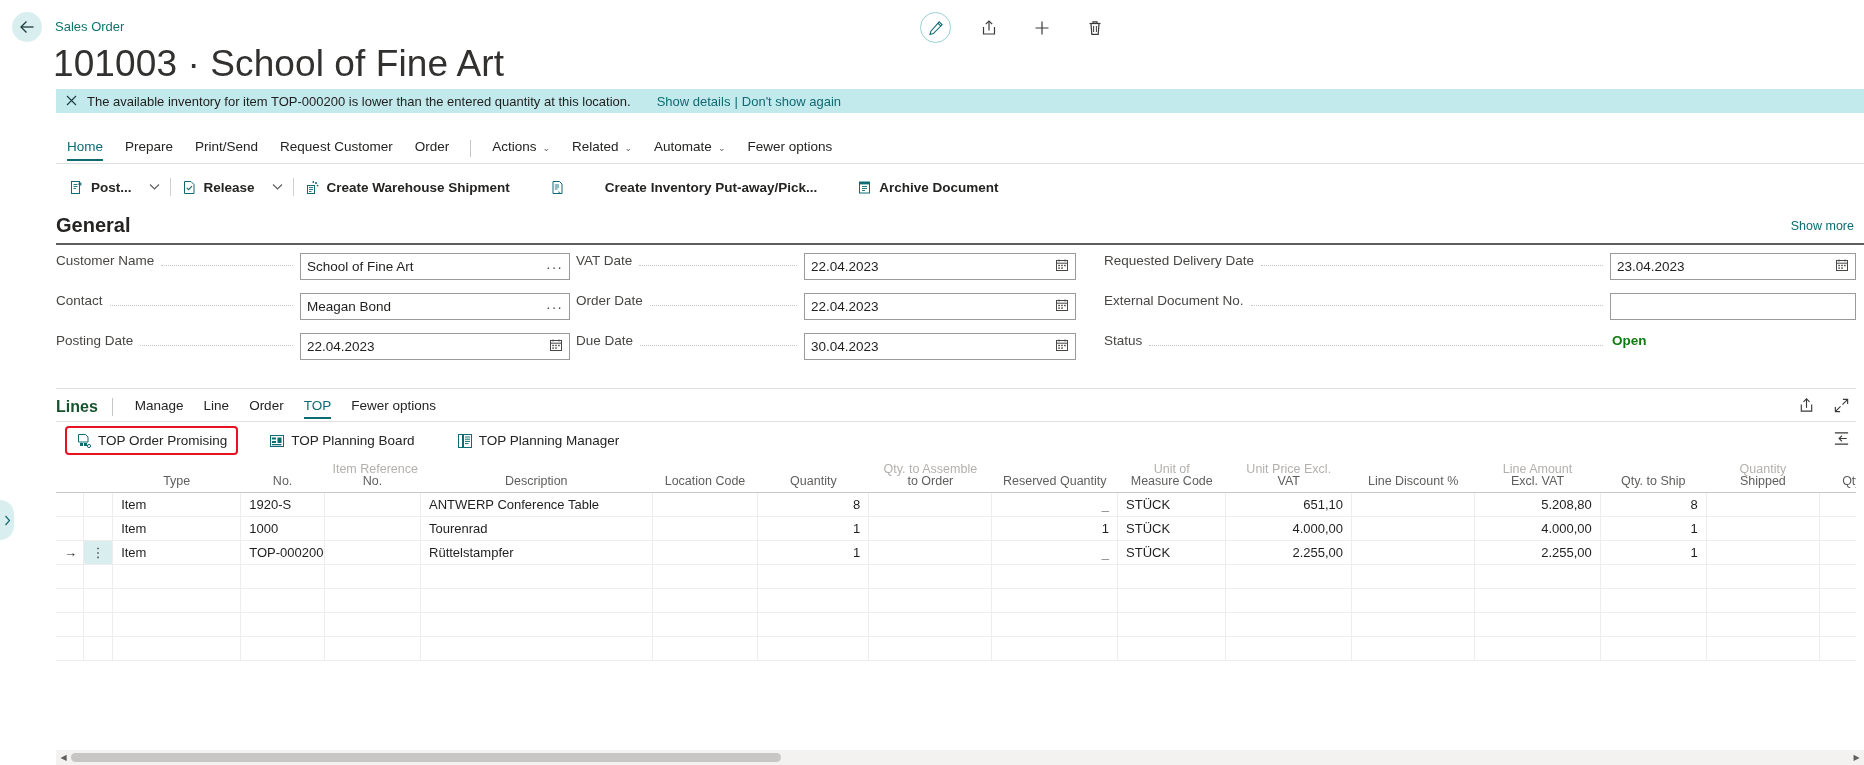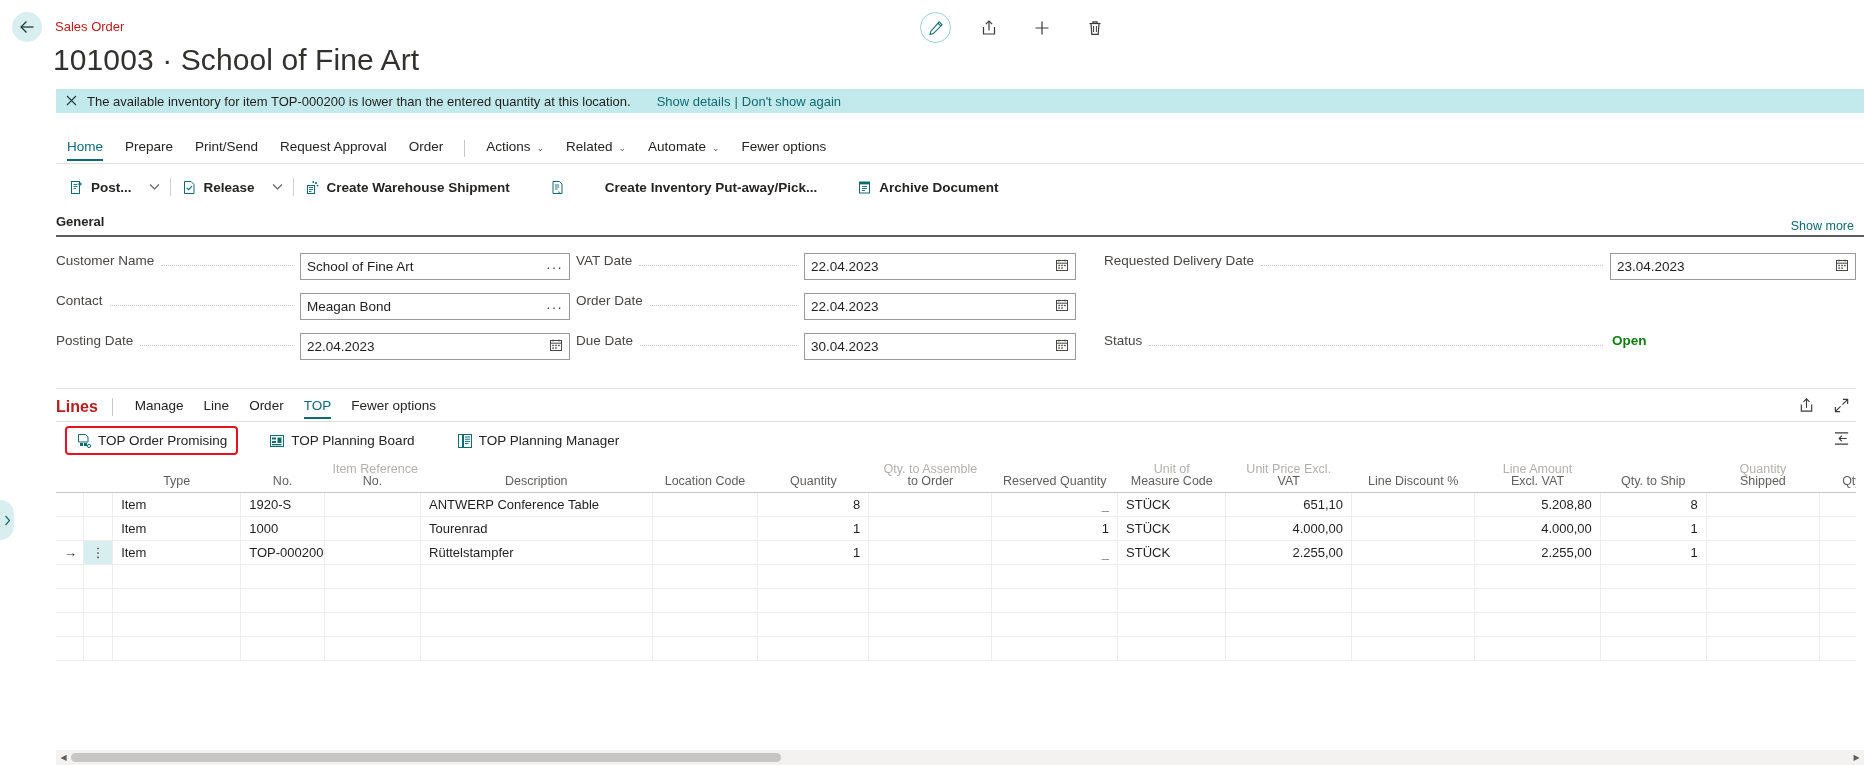--- a/index.html
+++ b/index.html
@@ -17,25 +17,25 @@
   .topbar { position:relative; height:84px; }
   .back-btn {
     position:absolute; left:12px; top:12px;
     width:30px; height:30px; border-radius:50%;
     background:#d9eeef; display:flex; align-items:center; justify-content:center;
     cursor:pointer;
   }
   .back-btn svg { display:block; }
   .breadcrumb {
     position:absolute; left:55px; top:19px;
-    font-size:13px; color:#b91c1c;
+    font-size:13px; color:#0f766e;
   }
   .page-title {
     position:absolute; left:53px; top:43px;
-    font-size:30px; font-weight:300; color:#323130; letter-spacing:.1px;
+    font-size:37px; font-weight:300; color:#323130; letter-spacing:.1px;
     white-space:nowrap;
   }
   .title-actions {
     position:absolute; left:920px; top:12px;
     display:flex; align-items:center; gap:22px;
   }
   .ta-btn {
     width:31px; height:31px; border-radius:50%;
     display:flex; align-items:center; justify-content:center; cursor:pointer;
   }
@@ -81,21 +81,21 @@
     padding:4px 9px; font-size:13.5px; color:#252423; cursor:pointer; white-space:nowrap;
   }
   .tb-caret { padding:4px 8px; cursor:pointer; color:#605e5c; font-size:10px; }
   .tb-sep { width:1px; height:18px; background:#d2d0ce; margin:0 2px; }
   .ico { display:inline-block; width:15px; height:15px; flex:none; }
 
   
   .sec-head {
     position:absolute; left:56px; top:214px; right:0;
   }
-  .sec-title { font-size:13px; font-weight:600; color:#252423; padding-bottom:6px; }
+  .sec-title { font-size:20px; font-weight:600; color:#252423; padding-bottom:6px; }
   .sec-rule { height:1.5px; background:#605e5c; }
   .show-more {
     position:absolute; right:10px; top:219px;
     font-size:12.5px; color:#0f6b72; cursor:pointer;
   }
 
   .fields { position:absolute; left:56px; top:253px; right:8px; }
   .frow { display:flex; height:32px; margin-bottom:8px; }
   .fcol { display:flex; align-items:flex-start; }
   .fcol.c1 { width:514px; }
@@ -119,21 +119,21 @@
   .w2 { width:272px; }
   .w3 { width:246px; }
   .fstatic { font-size:13.5px; font-weight:700; color:#107c10; padding-left:2px; white-space:nowrap;}
 
   
   .lines-rule { position:absolute; left:56px; right:8px; top:388px; height:1px; background:#e1dfdd; }
   .lines-bar {
     position:absolute; left:56px; top:393px; right:8px; height:28px;
     display:flex; align-items:center;
   }
-  .lines-title { font-size:16px; font-weight:600; color:#b91c1c; margin-right:14px; }
+  .lines-title { font-size:16px; font-weight:600; color:#14532d; margin-right:14px; }
   .lines-sep { width:1px; height:18px; background:#c8c6c4; margin-right:12px; }
   .ltab { font-size:13.5px; color:#252423; padding:3px 10px 6px 10px; cursor:pointer; position:relative; white-space:nowrap;}
   .ltab.active { color:#0f6b72; }
   .ltab.active::after { content:""; position:absolute; left:10px; right:10px; bottom:0; height:2px; background:#0f6b72; }
   .lines-right { margin-left:auto; display:flex; align-items:center; gap:18px; padding-right:6px;}
 
   .lines-rule2 { position:absolute; left:56px; right:8px; top:421px; height:1px; background:#e1dfdd; }
 
   .top-toolbar {
     position:absolute; left:60px; top:425px; right:8px; height:30px;
@@ -240,21 +240,21 @@
   <span class="notif-text">The available inventory for item TOP-000200 is lower than the entered quantity at this location.</span>
   <span class="notif-links">
     <a>Show details</a><span class="notif-sep">|</span><a>Don't show again</a>
   </span>
 </div>
 
 <div class="ribbon-tabs" id="ribbon-tabs">
     <div class="rtab active"><span>Home</span></div>
     <div class="rtab"><span>Prepare</span></div>
     <div class="rtab"><span>Print/Send</span></div>
-    <div class="rtab"><span>Request Approval</span></div>
+    <div class="rtab"><span>Request Customer</span></div>
     <div class="rtab"><span>Order</span></div>
     <span class="rtab-sep"></span>
     <div class="rtab"><span>Actions</span><span class="chev">⌄</span></div>
     <div class="rtab"><span>Related</span><span class="chev">⌄</span></div>
     <div class="rtab"><span>Automate</span><span class="chev">⌄</span></div>
     <div class="rtab"><span>Fewer options</span></div>
   </div>
 <div class="ribbon-rule"></div>
 
 <div class="toolbar">
@@ -399,20 +399,27 @@
             <rect x="1.5" y="2.5" width="11" height="10" fill="none" stroke="#484644" stroke-width="1"></rect>
             <path d="M1.5 5.2 H12.5" stroke="#484644" stroke-width="1"></path>
             <path d="M4 1.5 V3.5 M10 1.5 V3.5" stroke="#484644" stroke-width="1"></path>
             <rect x="3.3" y="6.8" width="1.6" height="1.4" fill="#484644"></rect>
             <rect x="6.2" y="6.8" width="1.6" height="1.4" fill="#484644"></rect>
             <rect x="9.1" y="6.8" width="1.6" height="1.4" fill="#484644"></rect>
             <rect x="3.3" y="9.4" width="1.6" height="1.4" fill="#484644"></rect>
             <rect x="6.2" y="9.4" width="1.6" height="1.4" fill="#484644"></rect>
           </svg>
         </span>
+      </span>
+    </div>
+    <div class="fcol c3">
+      <span class="flabel">External Document No.</span>
+      <span class="fdots"></span>
+      <span class="finput w3">
+        <span class="val"></span>
       </span>
     </div>
   </div>
 
   <div class="frow">
     <div class="fcol c1">
       <span class="flabel">Posting Date</span>
       <span class="fdots"></span>
       <span class="finput w1">
         <span class="val">22.04.2023</span>

